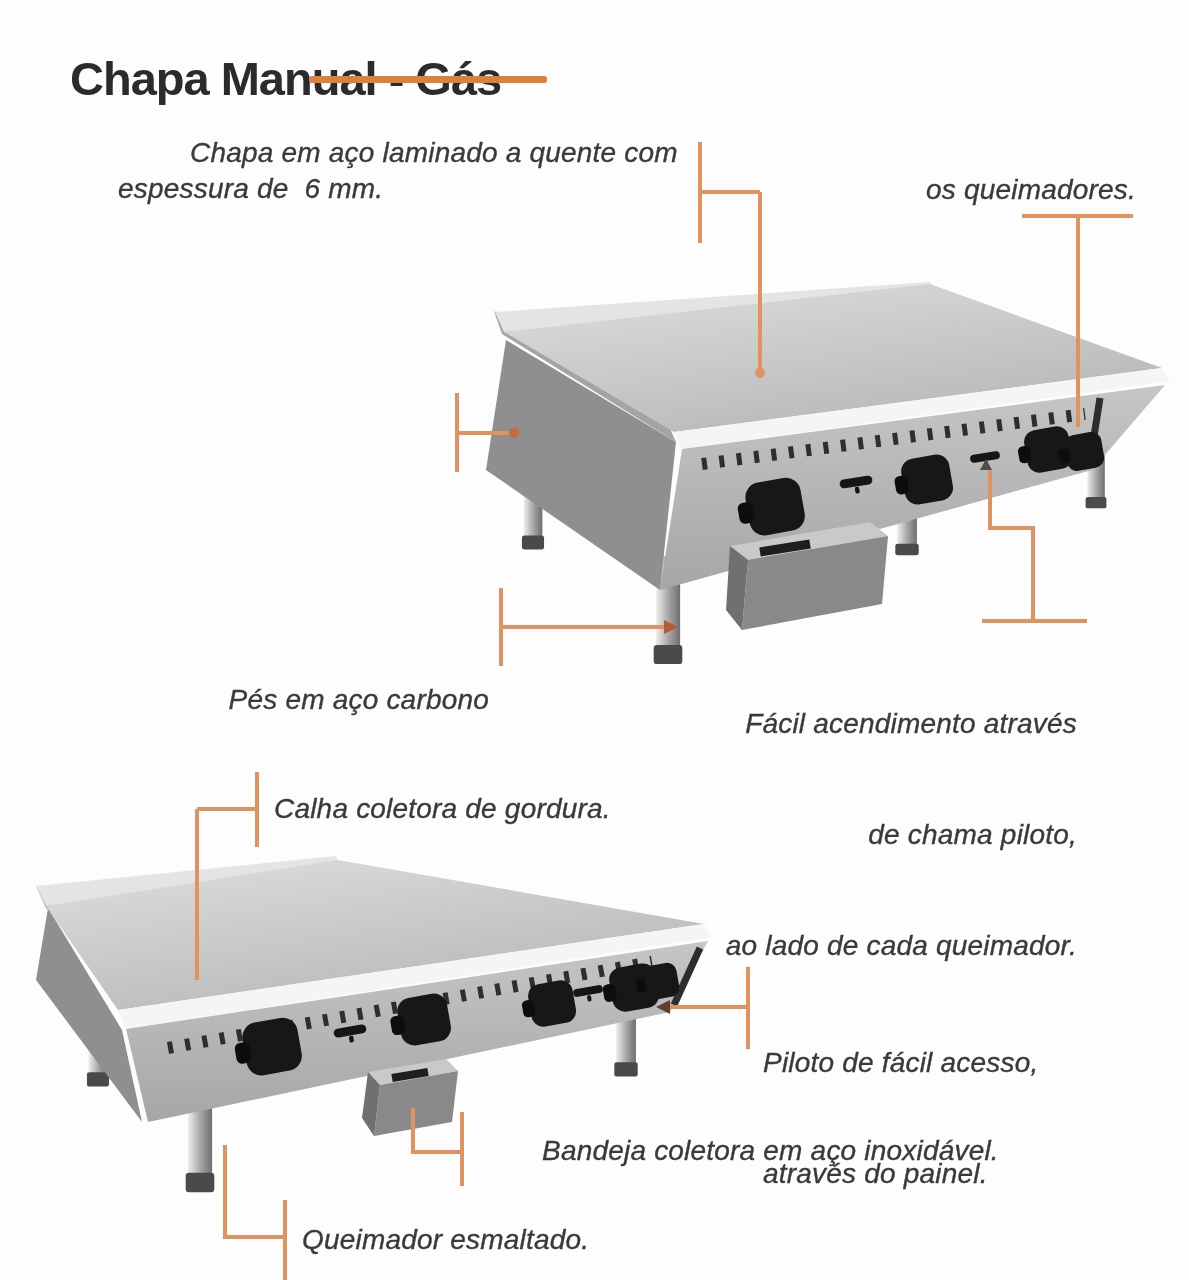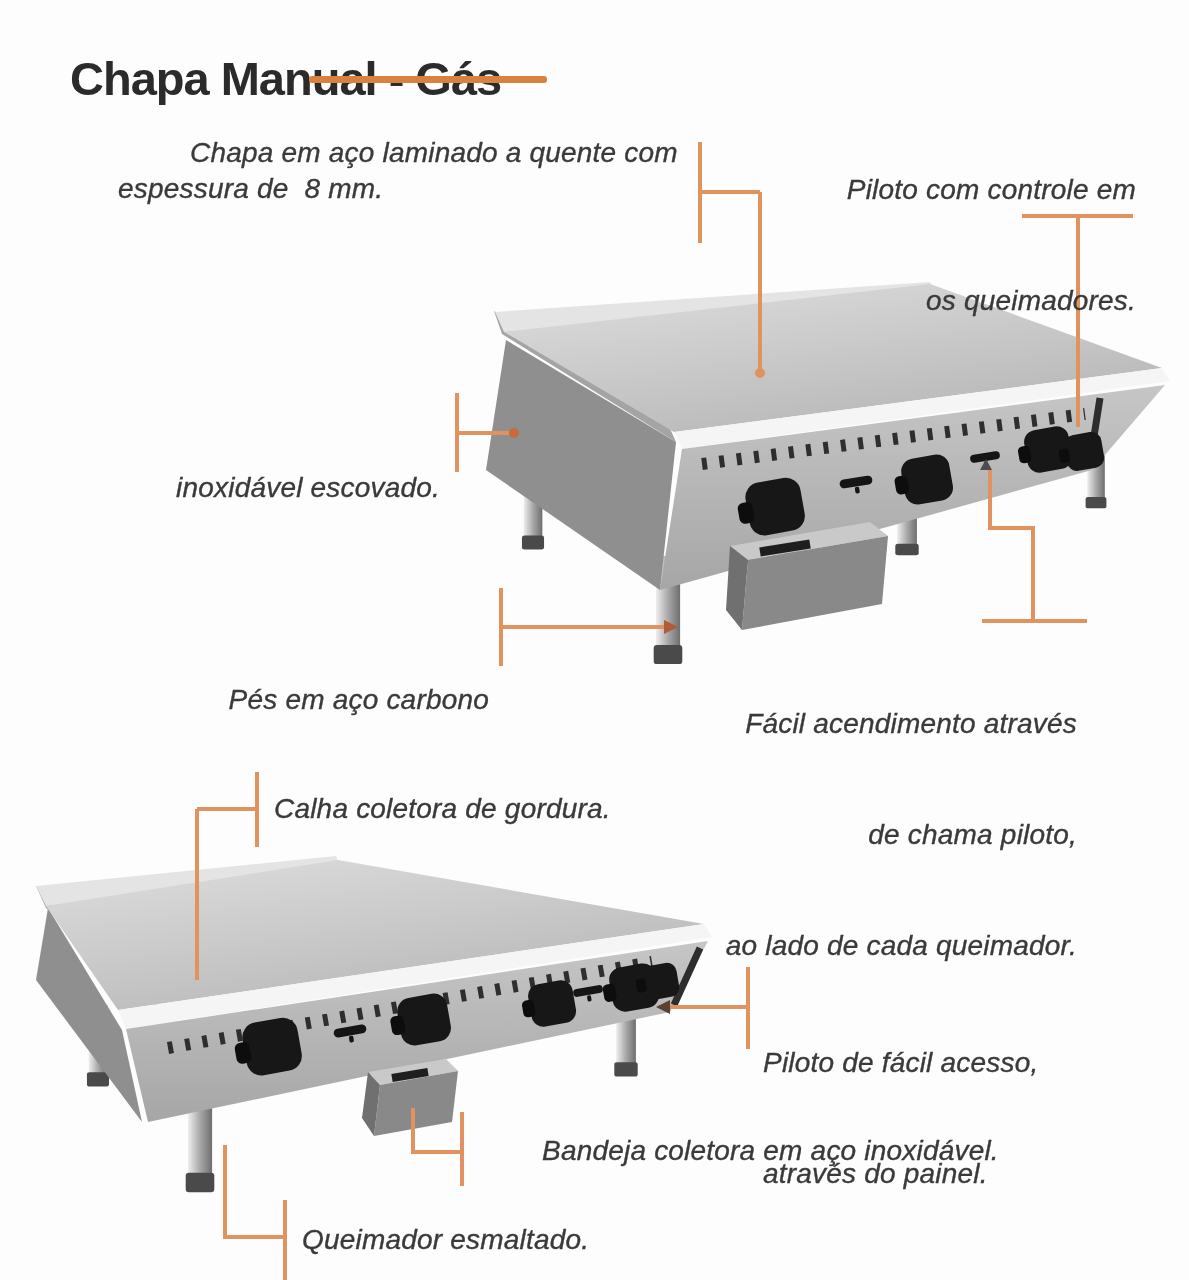--- a/index.html
+++ b/index.html
@@ -145,29 +145,27 @@
     <polygon points="656,1007 670,1000 670,1014" fill="#5c4030"></polygon>
     <path class="conn" d="M413,1108 V1152 H462 M462,1112 V1186"></path>
     <path class="conn" d="M225,1145 V1237 H285 M285,1200 V1280"></path>
   </g>
 </svg>
 
 <h1 class="page-title">Chapa Manual - Gás</h1>
 <div class="title-underline"></div>
 
 <div class="callout" id="co-chapa-l1">Chapa em aço laminado a quente com</div>
-<div class="callout" id="co-chapa-l2">espessura de  8 mm.</div>
+<div class="callout" id="co-chapa-l2">espessura de  6 mm.</div>
 
 <div class="callout align-right" id="co-piloto-registro">
-  <span class="ln">Piloto com controle em</span>
   <span class="ln">os queimadores.</span>
 </div>
 
 <div class="callout align-right" id="co-corpo">
-  <span class="ln">inoxidável escovado.</span>
 </div>
 
 <div class="callout align-right" id="co-pes">
   <span class="ln">Pés em aço carbono</span>
 </div>
 
 <div class="callout align-right" id="co-acendimento">
   <span class="ln">Fácil acendimento através</span>
   <span class="ln">de chama piloto,</span>
   <span class="ln">ao lado de cada queimador.</span>

